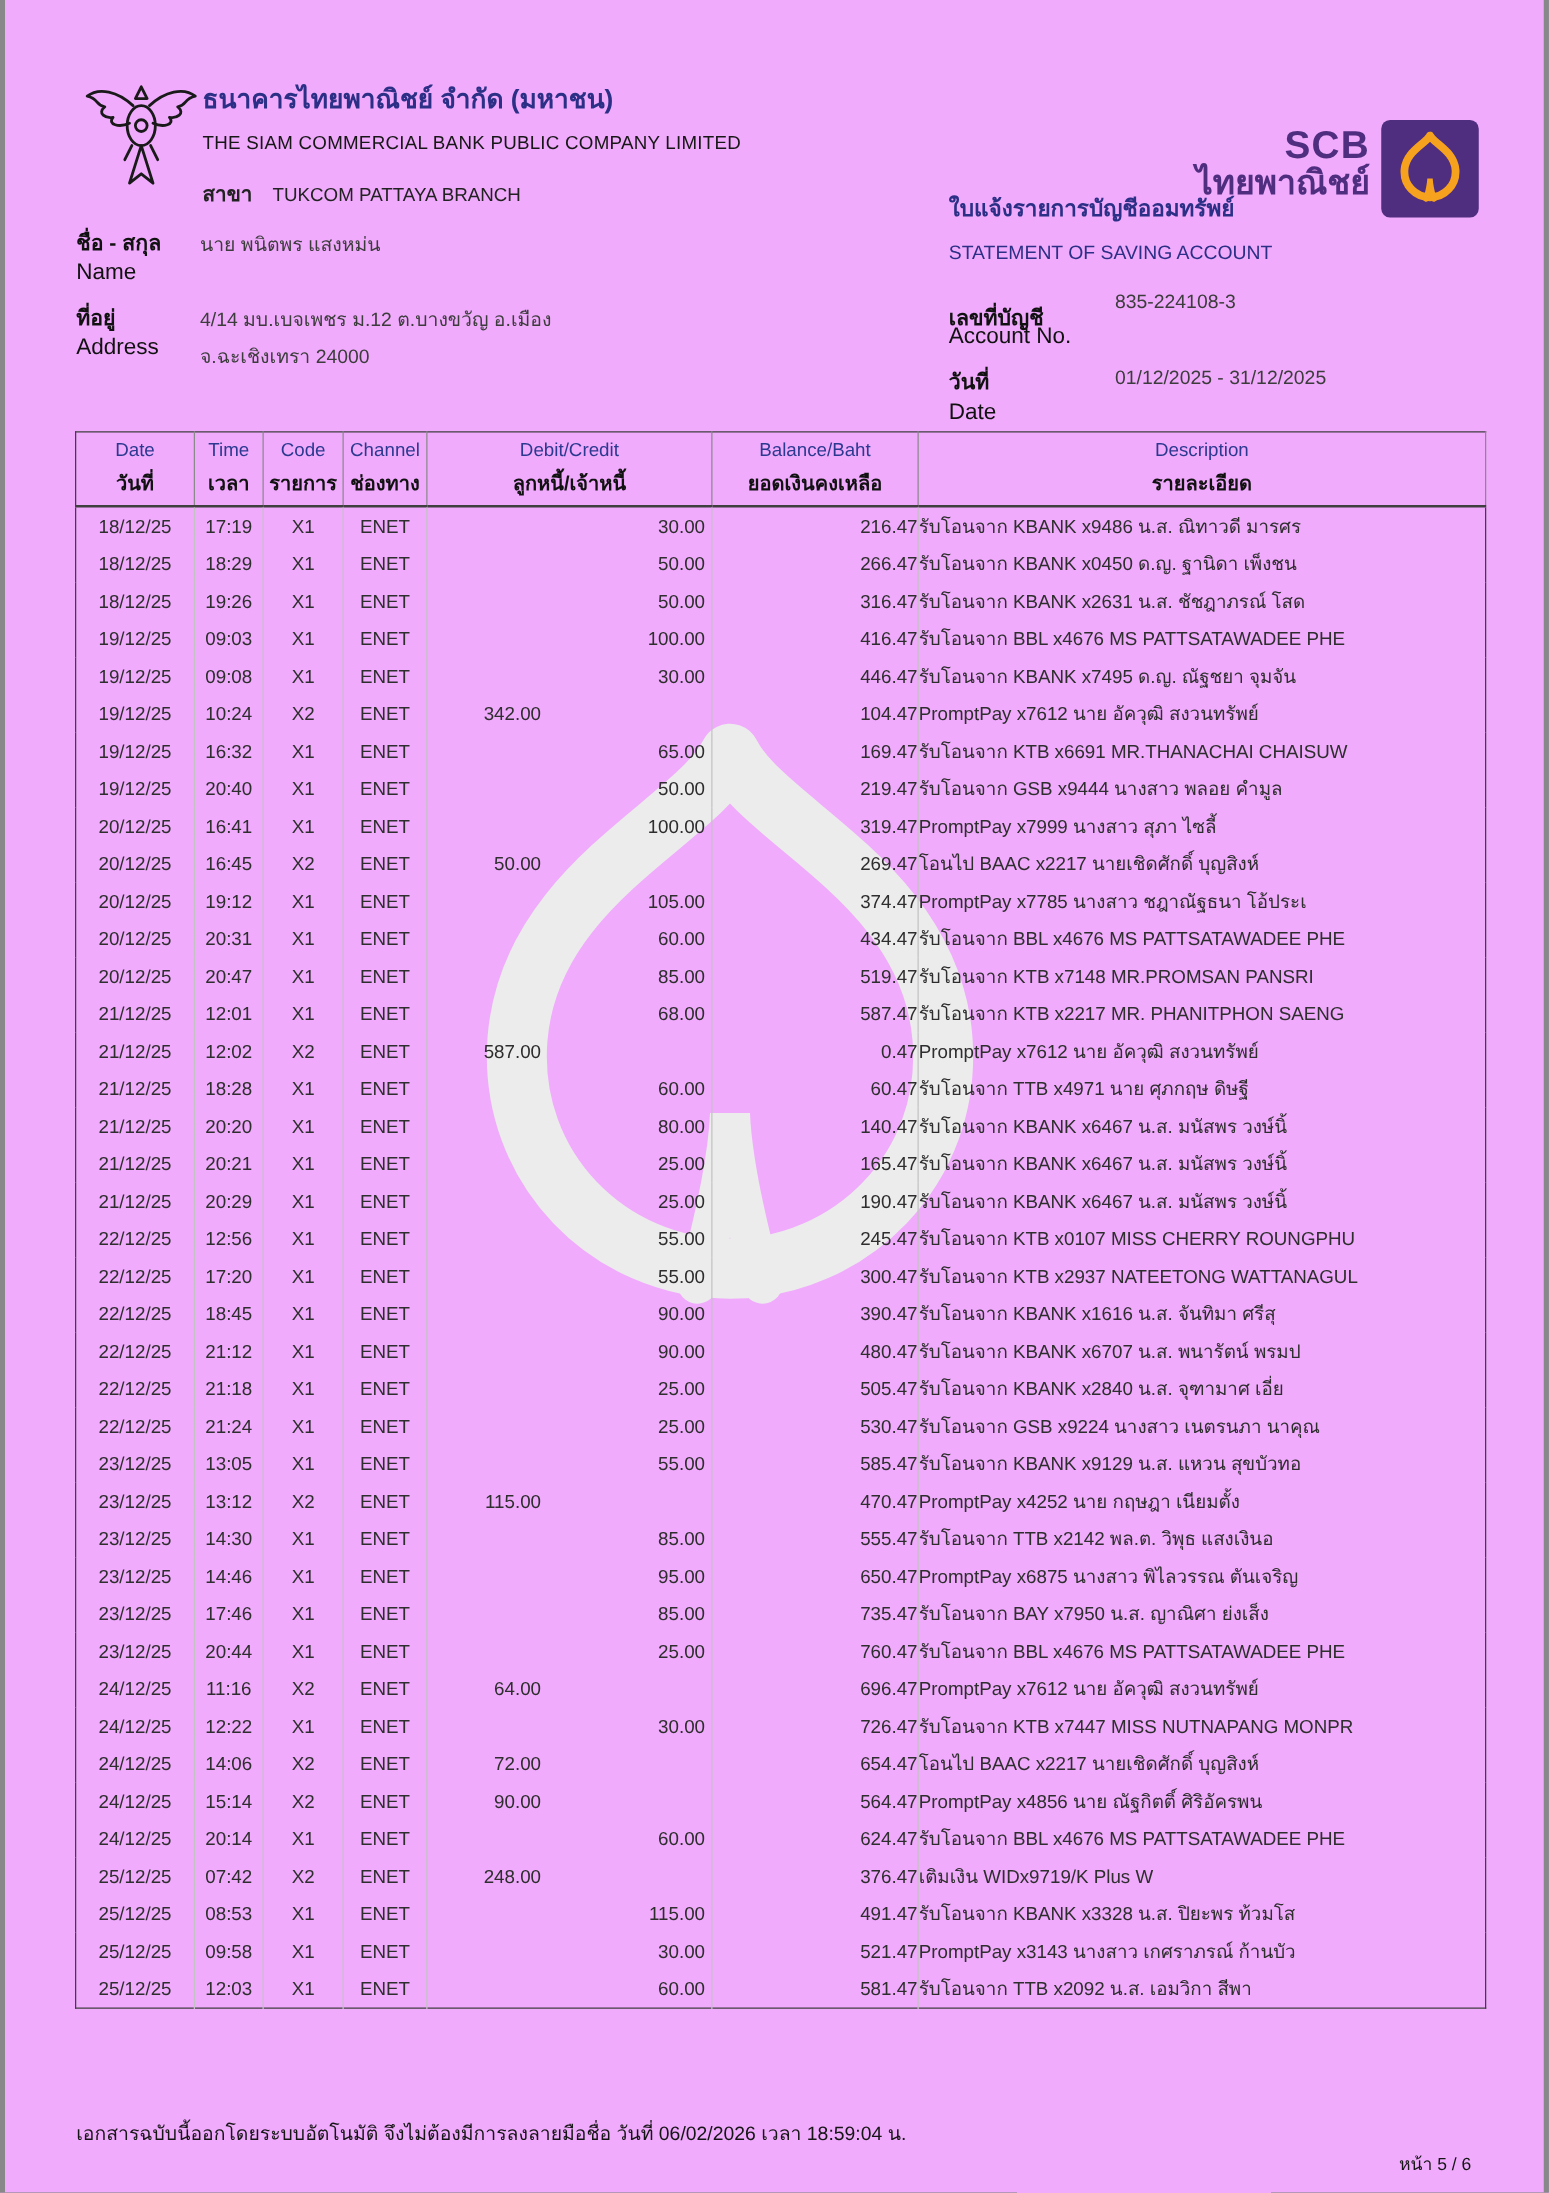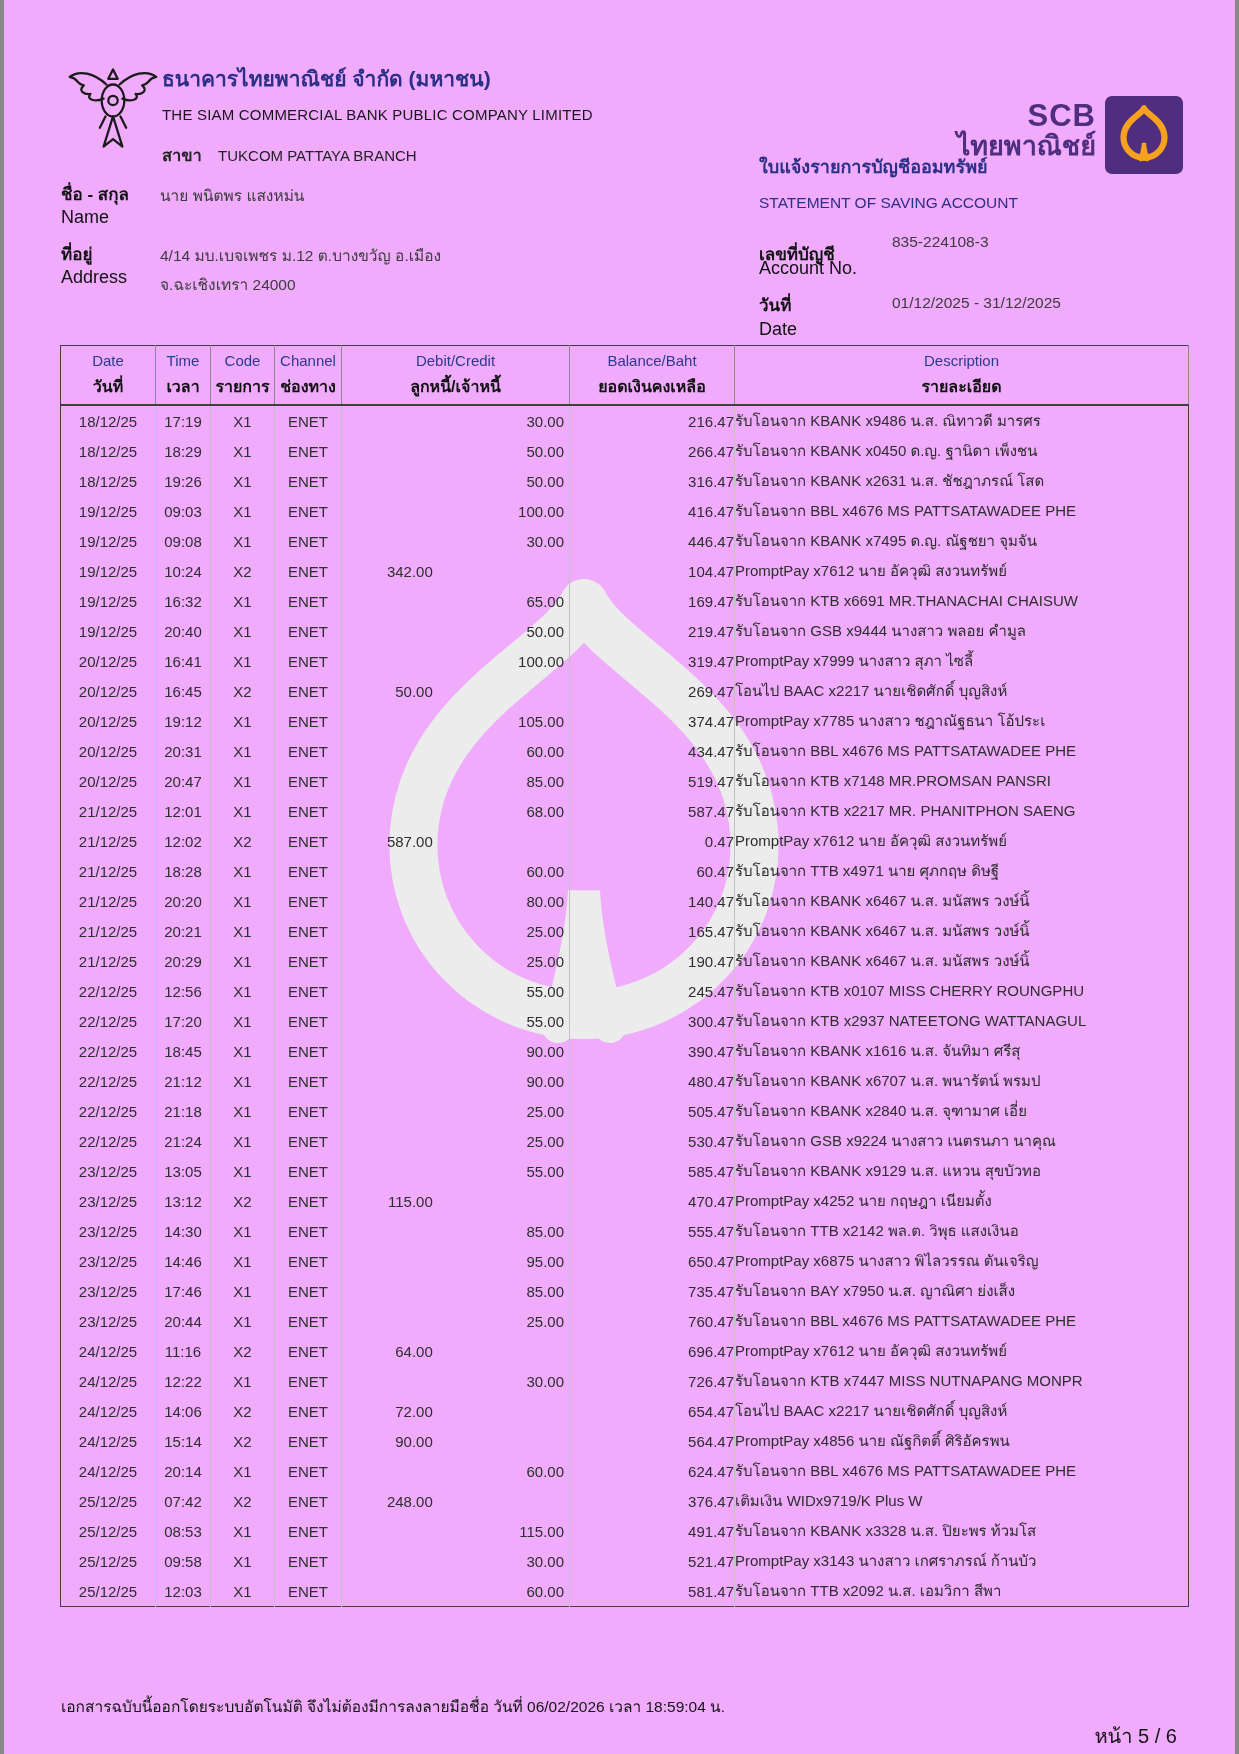--- a/index.html
+++ b/index.html
@@ -49,21 +49,21 @@
   table.stmt td:last-child { border-right:none;margin-left:48px; }
   td.c { text-align:center; }
   td.dc .wrap { display:flex; width:100%; }
   td.dc .debit  { width:40%; text-align:right; }
   td.dc .credit { flex:1; text-align:right; padding-right:5px; }
   td.balance { text-align:right; padding-right:8px; }
   td.desc { text-align:left; padding-left:5px; font-size:13.5px; color:#2e2e2e; }
   td.bf { text-align:center; font-weight:bold; font-size:16px; color:#111; }
   
   .footer-th { position:absolute; left:57px; top:1694px; font-size:15.5px; color:#151515; z-index:1; }
-  .footer-page { position:absolute; right:58px; top:1720px; font-size:20px; color:#151515; z-index:1; }
+  .footer-page { position:absolute; right:58px; top:1720px; font-size:14px; color:#151515; z-index:1; }
   .footer-en { position:absolute; left:57px; top:1728px; font-size:15px; color:#3d3d3d; z-index:1; }
 </style>
 </head>
 <body>
 
 <div class="page">
 
   <svg class="watermark" viewBox="0 0 220 250">
     <path d="M110 14 C96 42 30 66 25 128 C21 180 62 220 110 220 C158 220 199 180 195 128 C190 66 124 42 110 14 Z" fill="none" stroke="#ececec" stroke-width="24" stroke-linejoin="round"></path>
     <path d="M97 226 Q109 182 110 158 Q111 182 123 226" fill="none" stroke="#ececec" stroke-width="16" stroke-linecap="round"></path>

